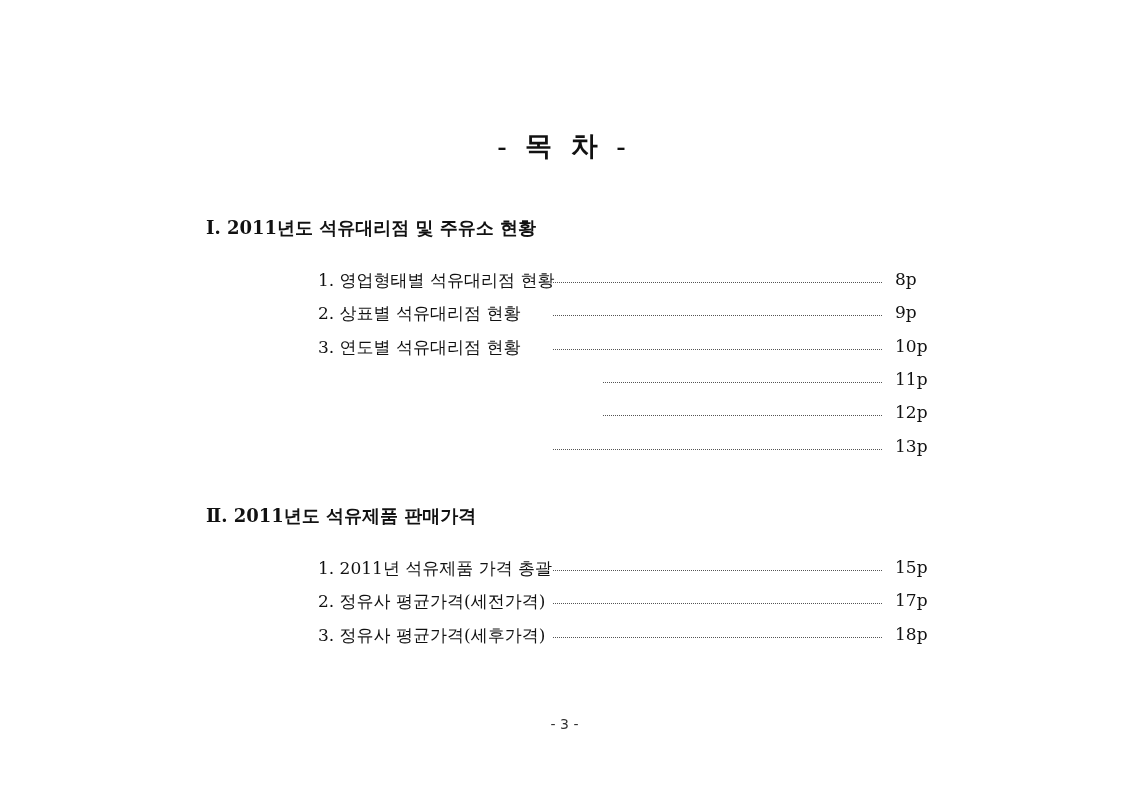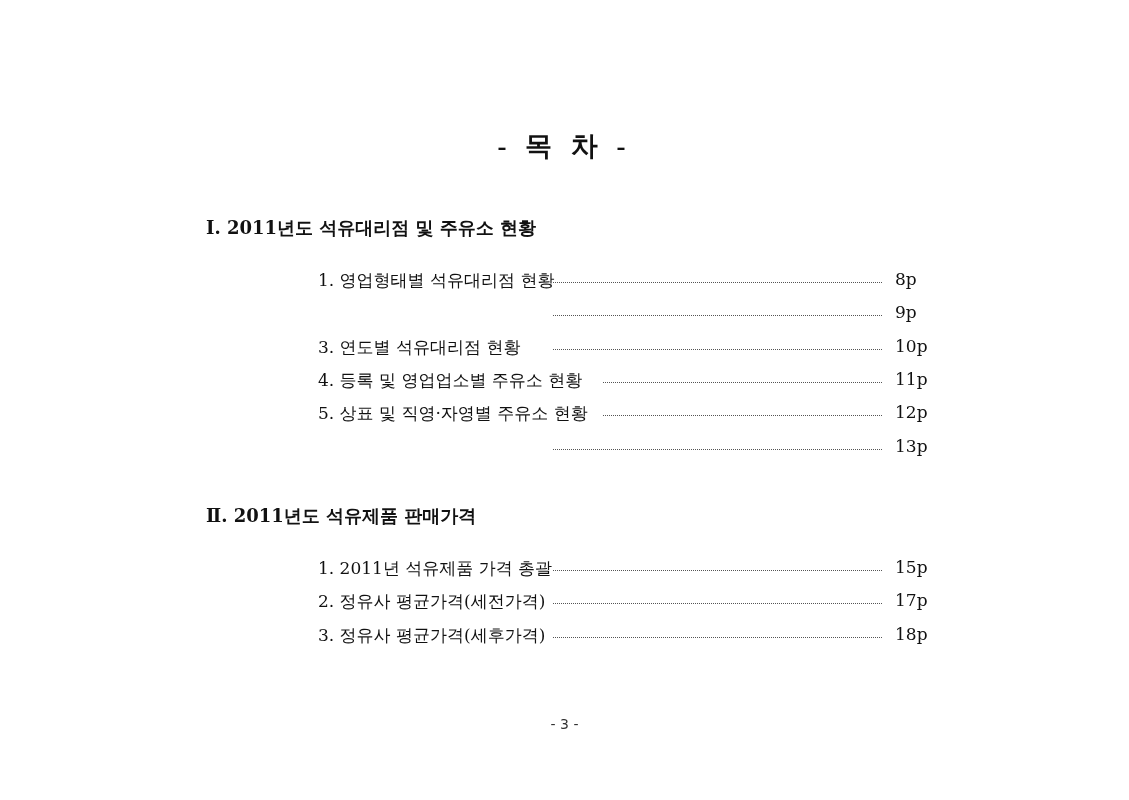--- a/index.html
+++ b/index.html
@@ -22,35 +22,34 @@
 <div class="title">- 목  차 -</div>
 
 <div class="section" style="top:216px;">Ⅰ. 2011년도 석유대리점 및 주유소 현황</div>
 
 <div class="row" style="top:269px;">
   <span class="label">1. 영업형태별 석유대리점 현황</span>
   <span class="leader" style="left:295px;"></span>
   <span class="page">8p</span>
 </div>
 <div class="row" style="top:302px;">
+  <span class="label">2. 상표별 석유대리점 현황</span>
   <span class="leader" style="left:295px;"></span>
   <span class="page">9p</span>
 </div>
 <div class="row" style="top:336px;text-align:center;">
   <span class="label">3. 연도별 석유대리점 현황</span>
   <span class="leader" style="left:295px;"></span>
   <span class="page">10p</span>
 </div>
 <div class="row" style="top:369px;">
-  <span class="label">4. 등록 및 영업업소별 주유소 현황</span>
   <span class="leader" style="left:345px;"></span>
   <span class="page">11p</span>
 </div>
 <div class="row" style="top:402px;">
-  <span class="label">5. 상표 및 직영·자영별 주유소 현황</span>
   <span class="leader" style="left:345px;"></span>
   <span class="page">12p</span>
 </div>
 <div class="row" style="top:436px;">
   <span class="leader" style="left:295px;"></span>
   <span class="page">13p</span>
 </div>
 
 <div class="section" style="top:504px;">Ⅱ. 2011년도 석유제품 판매가격</div>
 

